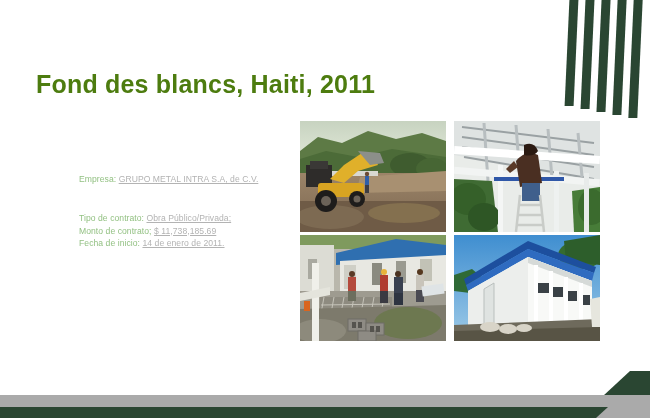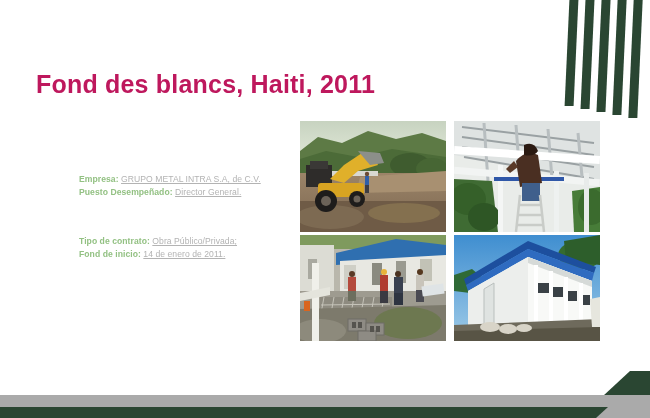--- a/index.html
+++ b/index.html
@@ -39,40 +39,40 @@
   .deco-bar.b4 { left: 55px; height: 115px; transform: skewX(-2.6deg); }
   .deco-bar.b5 { left: 71px; height: 118px; transform: skewX(-2.6deg); }
 
   
   #title {
     position: absolute;
     left: 36px;
     top: 70px;
     font-size: 25px;
     font-weight: bold;
-    color: #be185d;
+    color: #4d7c0f;
     letter-spacing: 0.2px;
     white-space: nowrap;
   }
 
   
   .text-block {
     position: absolute;
     left: 37px;
     font-size: 8.6px;
     line-height: 12.6px;
     color: #b0b0b0;
     letter-spacing: 0.05px;
     white-space: nowrap;
   }
   #block-a { top: 173px; }
-  #block-b { top: 235px; }
+  #block-b { top: 212px; }
   .lbl {
     color: #93c183;
-    font-weight: bold;
+    font-weight: normal;
     padding-left: 42px;
   }
   .val { color: #b3b3b3; text-decoration: underline; }
 
   
   #collage {
     position: absolute;
     left: 300px;
     top: 121px;
     width: 300px;
@@ -140,33 +140,33 @@
     <div class="deco-bar b5"></div>
   </div>
 
   <div id="title">Fond des blancs, Haiti, 2011</div>
 
   <div class="text-block" id="block-a">
     <div>
       <span class="lbl">Empresa:</span>
       <span class="val">GRUPO METAL INTRA S.A, de C.V.</span>
     </div>
-    <div>
-      <span class="lbl">Puesto Desempeñado:</span>
-      <span class="val">Director General.</span>
-    </div>
   </div>
 
   <div class="text-block" id="block-b">
     <div>
       <span class="lbl">Tipo de contrato:</span>
       <span class="val">Obra Público/Privada;</span>
     </div>
     <div>
-      <span class="lbl">Fond de inicio:</span>
+      <span class="lbl">Monto de contrato;</span>
+      <span class="val">$ 11,738,185.69</span>
+    </div>
+    <div>
+      <span class="lbl">Fecha de inicio:</span>
       <span class="val">14 de enero de 2011.</span>
     </div>
   </div>
 
   <div id="collage">
 
     <div class="photo">
       <svg viewBox="0 0 146 111" preserveAspectRatio="none" aria-hidden="true">
         <defs>
           <linearGradient id="skyA" x1="0" y1="0" x2="0" y2="1">

